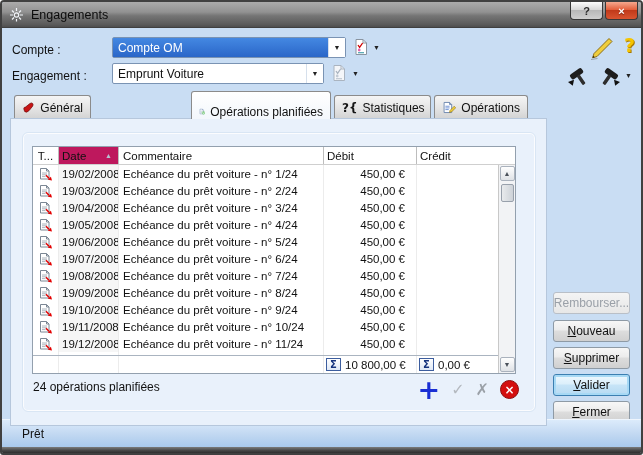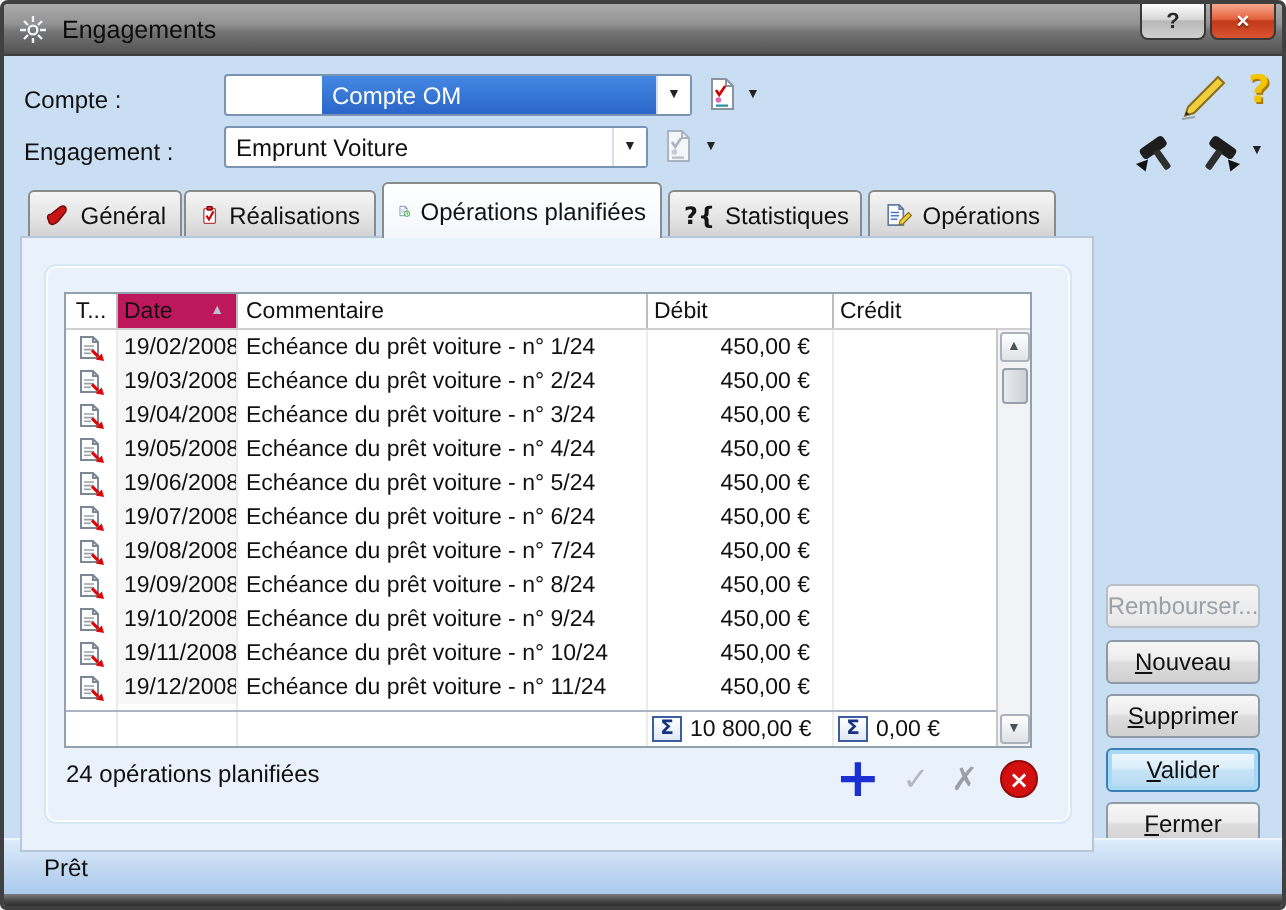--- a/index.html
+++ b/index.html
@@ -36,21 +36,21 @@
   .mini-caret{position:absolute;font-size:7px;color:#222;}
   .icon-abs{position:absolute;}
   .help-yellow{position:absolute;font:bold 19px "DejaVu Sans",sans-serif;color:#f5c400;text-shadow:1px 1px 0 #a87800;}
   
   .tab{
     position:absolute;top:67px;height:24px;
     border:1px solid #8b8b8b;border-bottom:none;border-radius:3px 3px 0 0;
     background:linear-gradient(#f5f5f5,#e4e4e4 55%,#d2d2d2);
     display:flex;align-items:center;gap:5px;padding:0 7px;z-index:2;cursor:default;white-space:nowrap;
   }
-  .tab.active{top:63px;height:28px;background:linear-gradient(#ffffff,#f3f7fc);z-index:4;}
+  .tab.active{top:63px;height:28px;background:linear-gradient(#ffffff,#f3f7fc);z-index:4;align-items:flex-end;}
   .tabpage{
     position:absolute;left:8px;top:90px;width:537px;height:308px;
     background:#e9f1fb;border:1px solid #b6c7dc;z-index:3;
   }
   .groupbox{
     position:absolute;left:11px;top:13px;width:514px;height:280px;
     border:1px solid #d9e6f4;border-radius:6px;
     box-shadow:inset 0 0 0 1px rgba(255,255,255,.8);
   }
   
@@ -133,21 +133,21 @@
       </g>
     </svg>
     <span class="title-text">Engagements</span>
     <div class="tb-btn tb-help">?</div>
     <div class="tb-btn tb-close">×</div>
   </div>
 
   <div class="client">
 
     <span class="flabel" style="top:12px;">Compte :</span>
-    <div class="combo selected" style="left:110px;top:9px;width:234px;padding-left:48px;">
+    <div class="combo selected" style="left:110px;top:9px;width:234px;">
       <div class="cvalue">Compte OM</div>
       <div class="cbtn">▼</div>
     </div>
     <svg class="icon-abs" style="left:351px;top:10px;" width="17" height="18" viewBox="0 0 17 18">
       <path d="M3 1.5h7l3.5 3.5v11.5h-10.5z" fill="#fff" stroke="#8a94a0"></path>
       <path d="M10 1.5v3.5h3.5" fill="none" stroke="#8a94a0"></path>
       <path d="M5 7l1.6 2.4L9.6 5" stroke="#d00000" stroke-width="1.3" fill="none"></path>
       <circle cx="6.2" cy="12" r="1.4" fill="#e06ab0"></circle>
       <path d="M5 14.8h6" stroke="#2a8fa1" stroke-width="1.1"></path>
     </svg>
@@ -188,28 +188,20 @@
       </g>
       <path d="M24 18l-6-2.2 1.2 6z" fill="#111"></path>
     </svg>
     <span class="mini-caret" style="left:623px;top:44px;">▼</span>
 
     <div class="tab" style="left:12px;width:77px;">
       <svg width="15" height="15" viewBox="0 0 15 15">
         <path d="M2 9q0-2 2-2l5-4q2-1.2 3 0t0 3l-4 5q-3 3-5 1z" fill="#c81414" stroke="#6d0808" stroke-width=".8"></path>
       </svg>
       <span class="tab-label">Général</span>
-    </div>
-    <div class="tab" style="left:90px;width:96px;">
-      <svg width="15" height="15" viewBox="0 0 15 15">
-        <rect x="3" y="2.5" width="9" height="11.5" rx="1" fill="#fff" stroke="#b04040"></rect>
-        <rect x="5.5" y="1" width="4" height="2.6" rx=".5" fill="#d33" stroke="#801"></rect>
-        <path d="M5 8l2 3 3.5-6.5" stroke="#d00000" stroke-width="1.6" fill="none"></path>
-      </svg>
-      <span class="tab-label">Réalisations</span>
     </div>
     <div class="tab active" style="left:189px;width:140px;">
       <svg width="16" height="15" viewBox="0 0 16 15">
         <path d="M2.5 1.5h6.5l2.5 2.5v9.5H2.5z" fill="#fff" stroke="#5f7ca8"></path>
         <path d="M9 1.5V4h2.5" fill="none" stroke="#5f7ca8"></path>
         <path d="M4 6h5M4 8h5M4 10h3" stroke="#9fb0c8" stroke-width=".9"></path>
         <circle cx="11.5" cy="11" r="3.4" fill="#f2fff2" stroke="#0c9c0c"></circle>
         <path d="M11.5 9.2v1.9l1.3.8" stroke="#0a7a0a" fill="none"></path>
       </svg>
       <span class="tab-label">Opérations planifiées</span>

